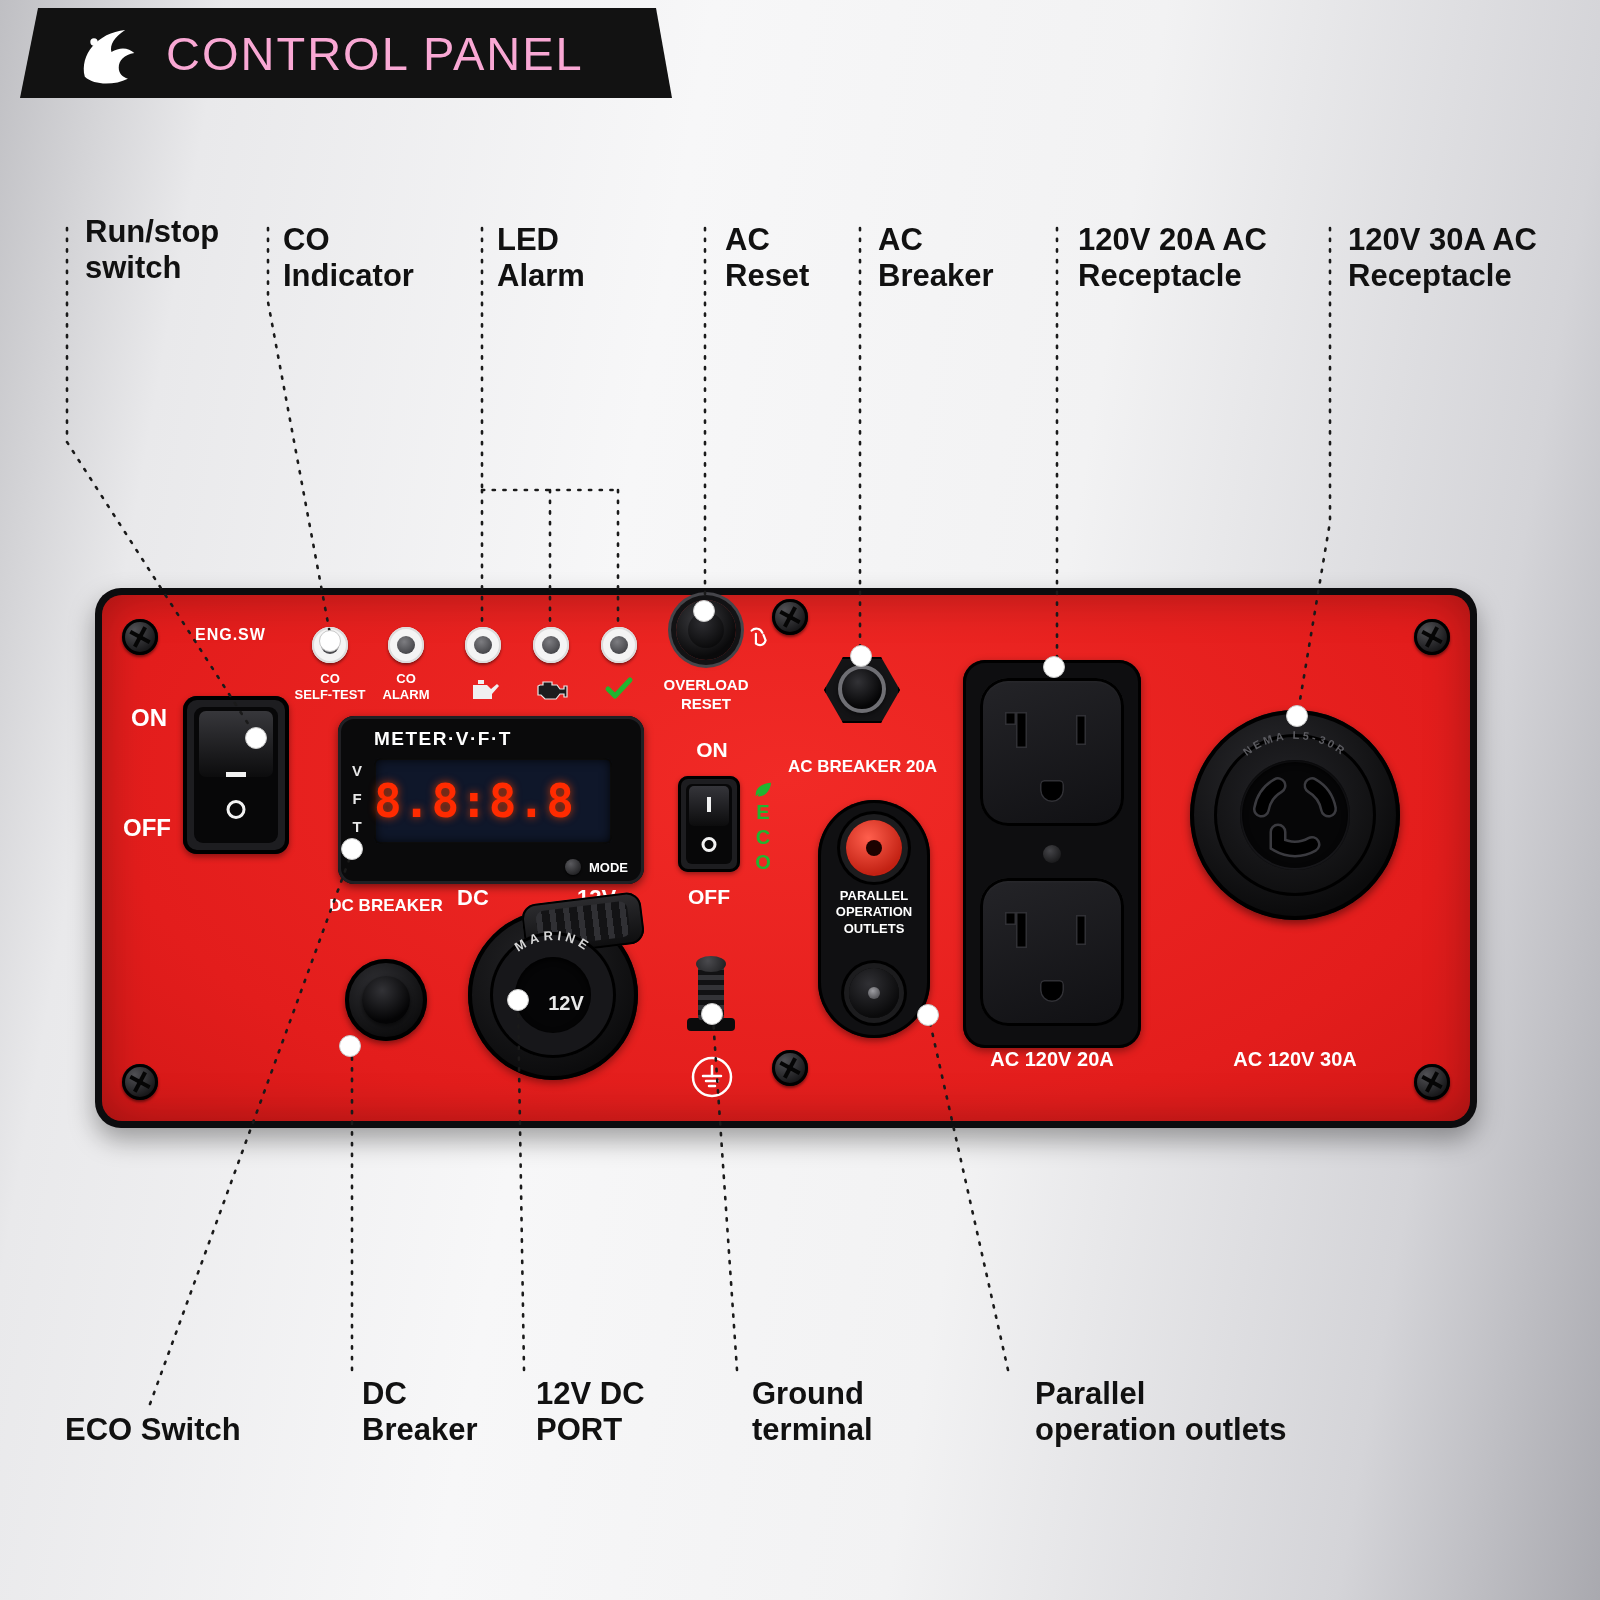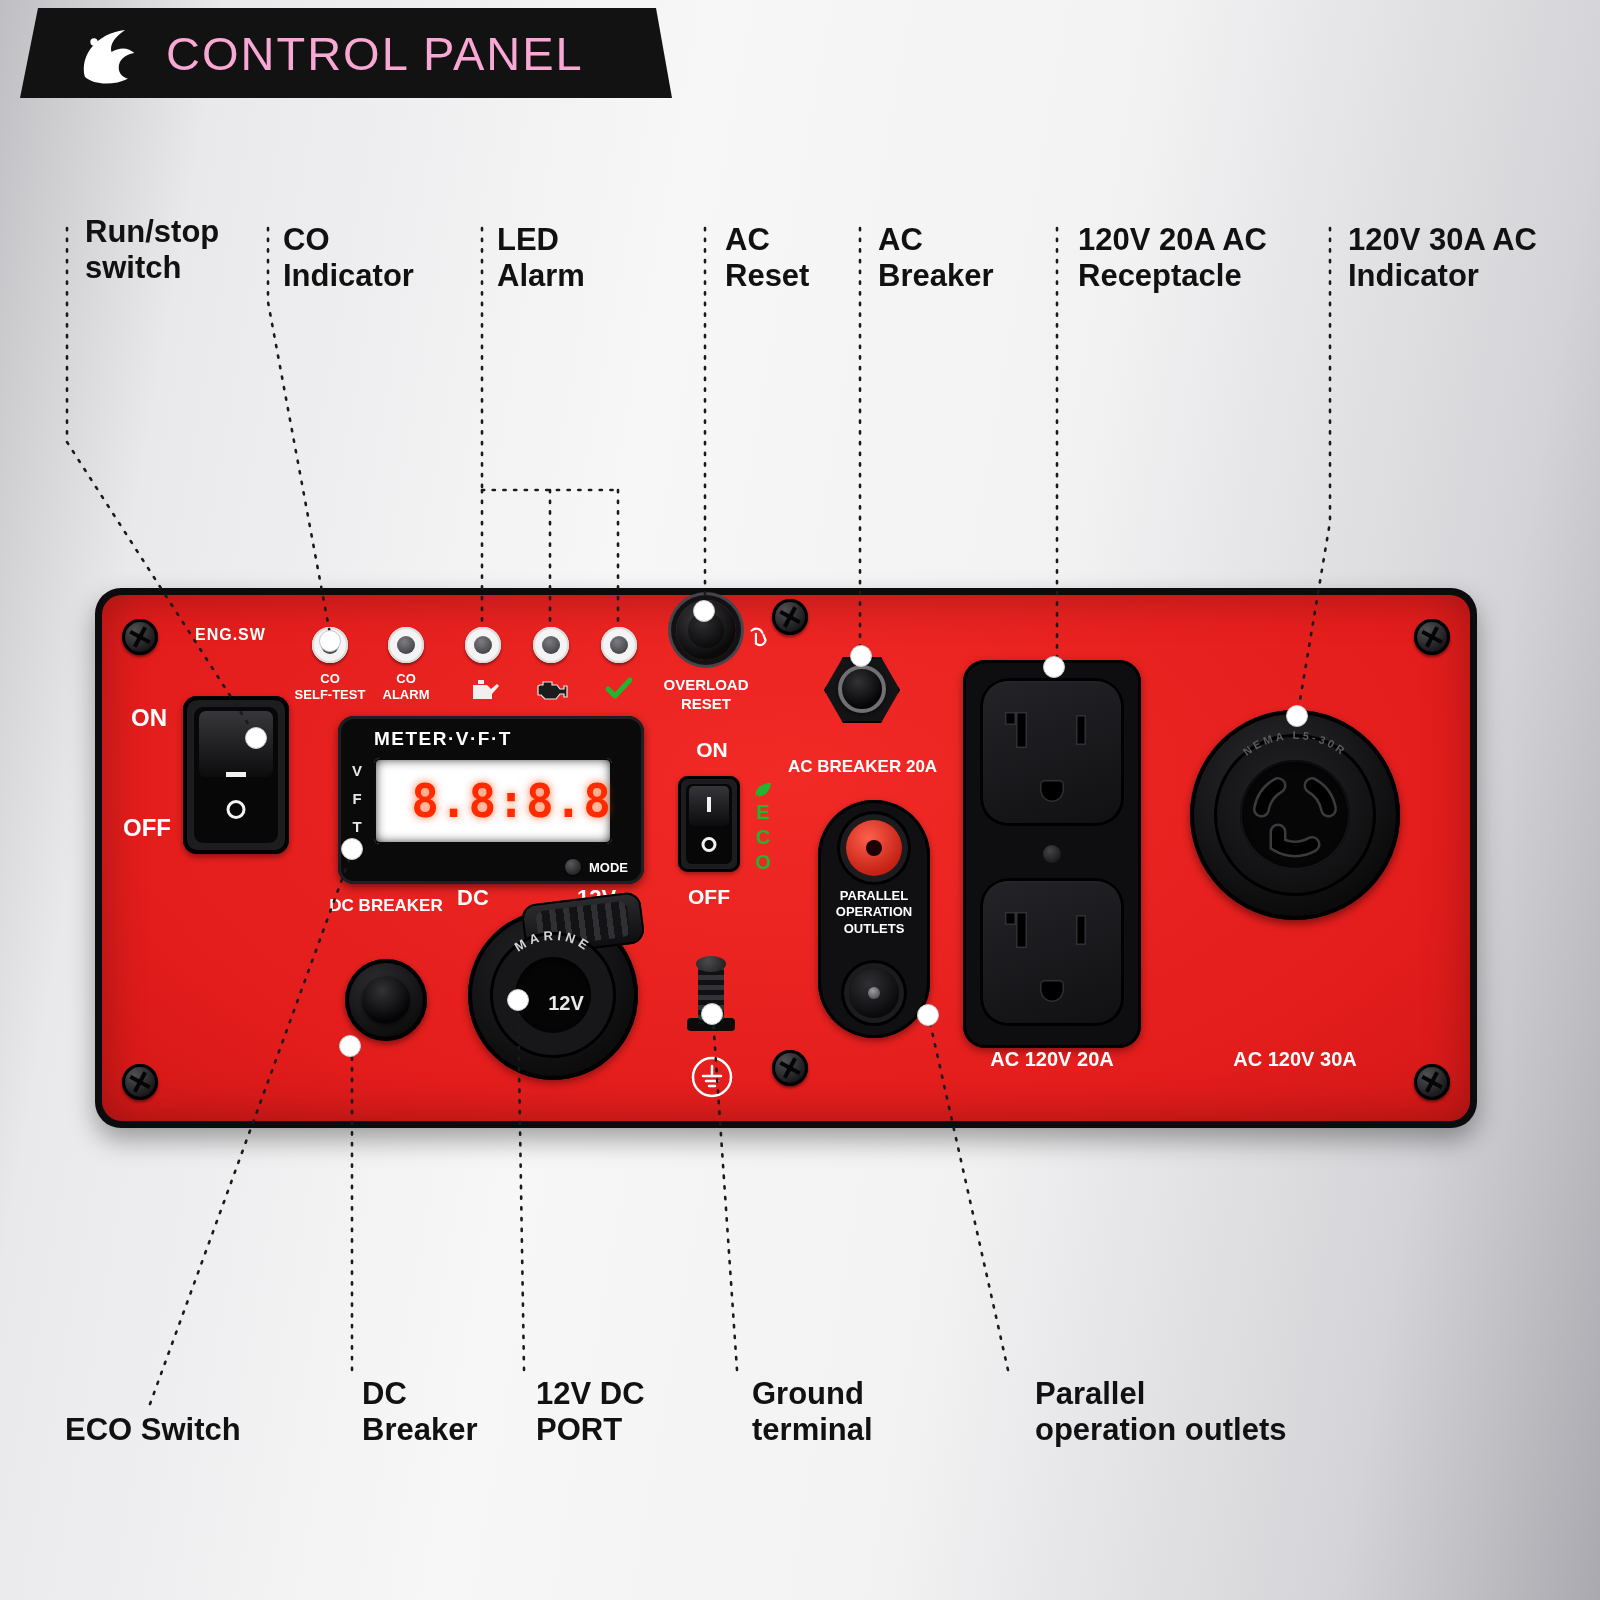--- a/index.html
+++ b/index.html
@@ -63,23 +63,23 @@
     background:radial-gradient(circle at 40% 32%, #7d7d81, #46464a 75%);}
   .led-label{ position:absolute; top:83px; width:100px; font-size:13px; line-height:1.2; }
   .led-icon{ position:absolute; top:88px; width:36px; text-align:center; }
 
   
   .meter { position:absolute; left:243px; top:128px; width:306px; height:168px; background:#0a0a0b;
     border-radius:16px; box-shadow:inset 0 0 0 3px #202024, 0 3px 8px rgba(0,0,0,.5);}
   .meter-title{ position:absolute; left:36px; top:12px; color:#fff; font-weight:bold; font-size:19px; letter-spacing:1.5px;}
   .vft{ position:absolute; left:9px; top:46px; width:20px; display:flex; flex-direction:column; gap:11px;
     align-items:center; color:#e8e8e8; font-weight:bold; font-size:15px;}
-  .meter-screen{ position:absolute; left:36px; top:42px; width:238px; height:86px; background:#ffffff;
+  .meter-screen{ position:absolute; left:36px; top:42px; width:238px; height:86px; background:#0f172a;
     border-radius:6px; box-shadow:inset 0 0 12px #000, inset 0 0 0 2px #141414;
-    display:flex; align-items:center; justify-content:flex-end;}
+    display:flex; align-items:center; justify-content:flex-start;}
   .meter-digits{ font-family:"DejaVu Sans Mono", monospace; font-weight:bold; font-size:46px; color:#ff2b00;
     text-shadow:0 0 9px rgba(255,70,0,.75); letter-spacing:1px;}
   .mode-row{ position:absolute; right:16px; bottom:9px; display:flex; align-items:center; gap:8px;
     color:#fff; font-size:13px; font-weight:bold;}
   .mode-btn{ width:16px; height:16px; border-radius:50%; background:radial-gradient(circle at 35% 30%, #5a5a5e, #121214); box-shadow:0 1px 2px #000;}
 
   
   .reset-btn{ position:absolute; left:581px; top:12px; width:60px; height:60px; border-radius:50%;
     background:radial-gradient(circle at 40% 33%, #3d3d41, #0a0a0b 68%);
     box-shadow:0 0 0 5px #121214, 0 0 0 8px #45454a, 0 3px 7px rgba(0,0,0,.5);}
@@ -187,21 +187,21 @@
 Indicator</div>
   <div class="callout" style="left:497px; top:222px;">LED
 Alarm</div>
   <div class="callout" style="left:725px; top:222px;">AC
 Reset</div>
   <div class="callout" style="left:878px; top:222px;">AC
 Breaker</div>
   <div class="callout" style="left:1078px; top:222px;">120V 20A AC
 Receptacle</div>
   <div class="callout" style="left:1348px; top:222px;">120V 30A AC
-Indicator</div>
+Receptacle</div>
 
   <div class="callout" style="left:65px; top:1412px;">ECO Switch</div>
   <div class="callout" style="left:362px; top:1376px;">DC
 Breaker</div>
   <div class="callout" style="left:536px; top:1376px;">12V DC
 PORT</div>
   <div class="callout" style="left:752px; top:1376px;">Ground
 terminal</div>
   <div class="callout" style="left:1035px; top:1376px;">Parallel
 operation outlets</div>

